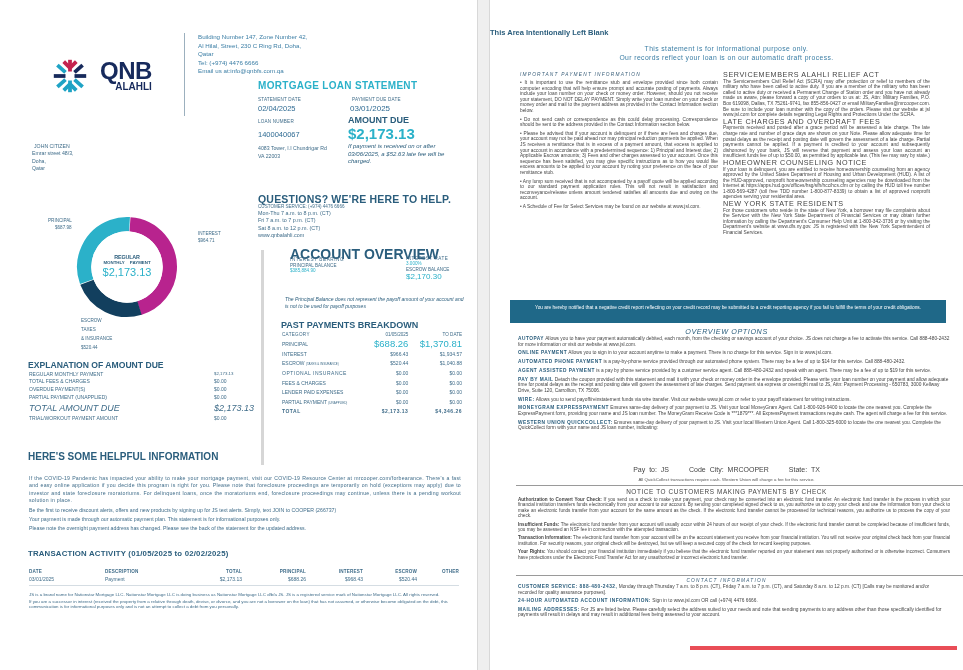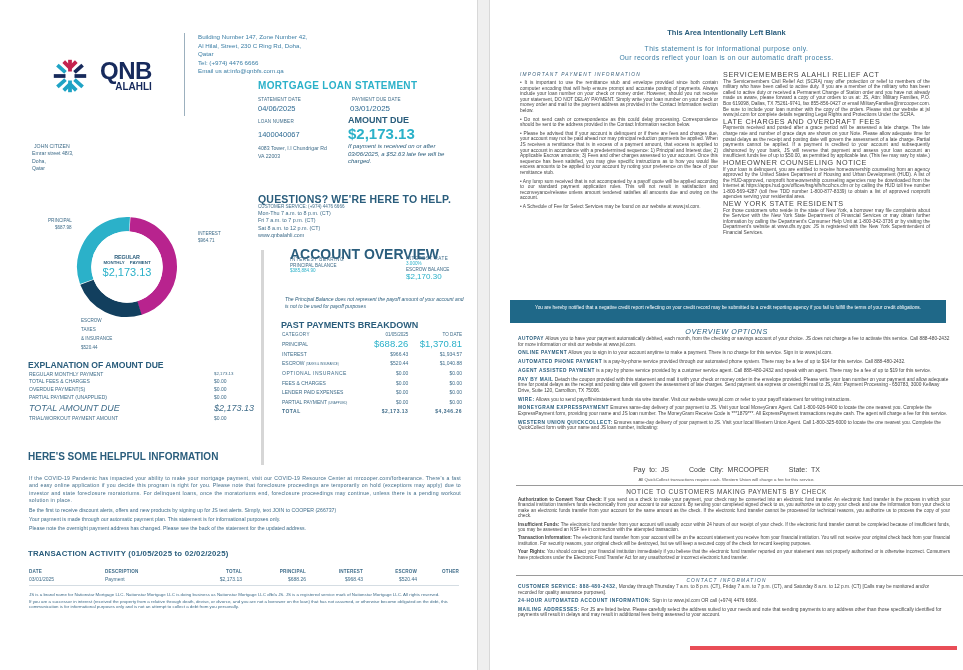--- a/index.html
+++ b/index.html
@@ -49,21 +49,21 @@
 .help-head{left:28px;top:451px;font-size:10px;font-weight:bold;color:#2a5d7c}
 .help{left:29px;top:475px;width:432px;font-size:5.2px;line-height:7.4px;color:#3f6c89;text-align:justify}
 .help p{margin-bottom:2px}
 .ta-head{left:28px;top:549px;font-size:7.8px;font-weight:bold;color:#2a5d7c;letter-spacing:0.2px}
 .ta{position:absolute;left:29px;top:569px;width:430px;font-size:5px;color:#3f6c89}
 .ta th{font-weight:bold;font-size:4.6px;text-align:left;padding:0 0 1px 0;letter-spacing:0.2px}
 .ta td{padding:1px 0 3px 0;border-bottom:1px solid #d5dde3}
 .ta .r{text-align:right}
 .fine{left:29px;top:593px;width:432px;font-size:4.4px;line-height:4.8px;color:#3f6c89}
 
-.r-blank{left:0;top:28px;width:473px;text-align:center;font-size:7.5px;font-weight:bold;color:#2a5d7c}
+.r-blank{left:0;top:28px;width:473px;font-size:7.5px;font-weight:bold;color:#2a5d7c}
 .r-info{left:0;top:44px;width:473px;text-align:center;font-size:6.8px;line-height:9px;color:#3b7ea5;letter-spacing:0.4px}
 .col{font-size:4.8px;line-height:5.6px;color:#444;text-align:justify}
 .ipi-head{left:30px;top:72px;font-size:4.8px;letter-spacing:1.2px;color:#3a5f7a;font-style:italic}
 .ipi{left:30px;top:80px;width:198px}
 .ipi .b{margin-bottom:3px}
 .rc{left:233px;top:71px;width:207px}
 .rc h4{font-size:7.2px;line-height:7.6px;font-weight:normal;color:#444;letter-spacing:0.6px}
 .rc h4.ny{color:#444}
 .banner{left:20px;top:300px;width:436px;height:23px;background:#1f6888;color:#fff;font-size:4.8px;text-align:center;padding-top:4px;line-height:7px}
 .po-head{left:0;top:327px;width:473px;text-align:center;font-size:7.2px;font-style:italic;color:#2a5d7c;letter-spacing:0.6px}
@@ -118,21 +118,21 @@
     <div>Building Number 147, Zone Number 42,</div>
     <div>Al Hilal, Street, 230 C Ring Rd, Doha,</div>
     <div>Qatar</div>
     <div>Tel: (+974) 4476 6666</div>
     <div>Email us  at:info@qnbfs.com.qa</div>
   </div>
 
   <div class="abs title-mls">MORTGAGE LOAN STATEMENT</div>
 
   <div class="abs lbl" style="left:258px;top:97px">STATEMENT DATE</div>
-  <div class="abs val" style="left:258px;top:104px">04/06/2025</div>
+  <div class="abs val" style="left:258px;top:104px">02/04/2025</div>
   <div class="abs lbl" style="left:352px;top:97px">PAYMENT DUE DATE</div>
   <div class="abs val teal" style="left:350px;top:104px;font-size:8px">03/01/2025</div>
   <div class="abs lbl" style="left:258px;top:119px">LOAN NUMBER</div>
   <div class="abs val" style="left:258px;top:130px">1400040067</div>
   <div class="abs tiny" style="left:258px;top:144px;color:#3f6c89;font-size:5.2px;line-height:8px">
     <div>4083 Tower, I.I Chundrigar Rd</div>
     <div>VA 22003</div>
   </div>
   <div class="abs amtdue-lbl">AMOUNT DUE</div>
   <div class="abs amtdue">$2,173.13</div>

